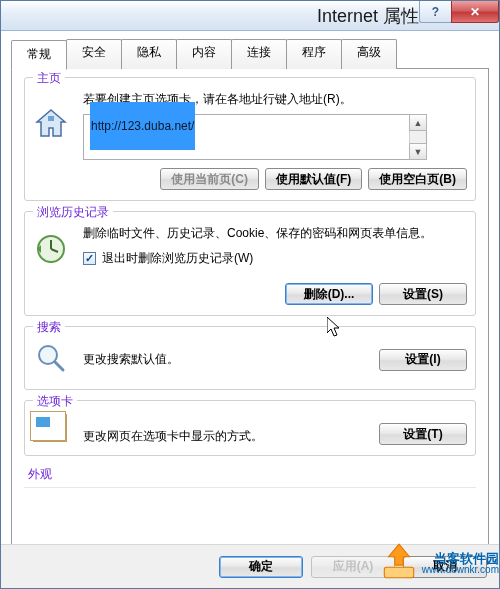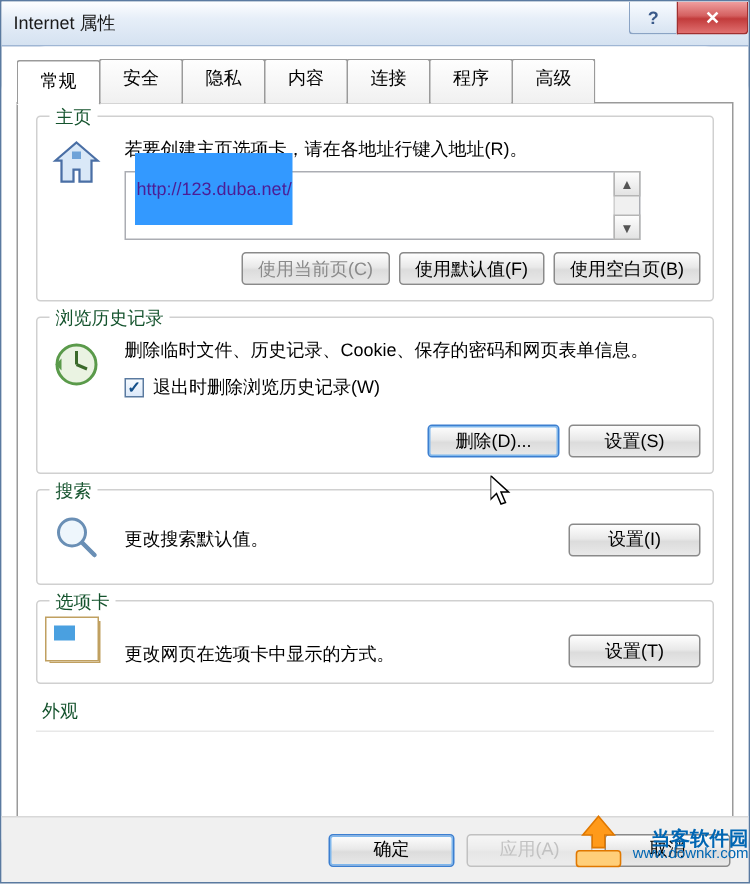--- a/index.html
+++ b/index.html
@@ -1,43 +1,43 @@
 <!DOCTYPE html>
 <html><head>
 <meta charset="utf-8">
 <style>
   * { box-sizing: border-box; font-family: "Microsoft YaHei", "SimSun", Tahoma, sans-serif; font-size: 12px; }
   body { margin: 0; background: #e8e8e8; }
   .window { width: 500px; height: 589px; background: #fff; border: 1px solid #5a7aa0; position: relative; overflow: hidden; }
   .titlebar { height: 30px; background: linear-gradient(#fdfeff,#e6eef8 40%,#d5e2f1); display: flex; align-items: center; padding: 0 0 0 8px; border-bottom: 1px solid #9fb6d4; }
-  .titlebar .title { flex: 1; color: #1a1a1a; font-size: 12px; }
+  .titlebar .title { flex: 1; color: #1a1a1a; font-size: 18px; text-align: right; }
   .winbtns { display: flex; height: 100%; }
   .winbtn { width: 32px; height: 22px; margin-top: 0; border: 1px solid #8aa3c4; border-top: none; background: linear-gradient(#f8fbff,#d8e4f2); display: flex; align-items: center; justify-content: center; font-family: Arial; }
   .winbtn.help { border-radius: 0 0 0 3px; border-right: none; }
   .winbtn.close { width: 48px; background: linear-gradient(#f0a0a0,#d46060 45%,#c23b3b 55%,#e07070); border-color:#a03030; border-radius: 0 0 3px 0; color:#fff; font-weight:bold; font-size:14px;}
   .winbtn.help span{color:#3a5a8a;font-weight:bold;}
-  .client { position:absolute; top:30px; left:0; right:0; bottom:0; background:#fff; padding:8px 10px 10px 10px;border-radius:29px;}
+  .client { position:absolute; top:30px; left:0; right:0; bottom:0; background:#fff; padding:8px 10px 10px 10px;}
   .tabs { display:flex; position:relative; z-index:2; }
   .tab { padding:4px 15px 5px 15px; border:1px solid #9a9a9a; border-bottom:none; background:linear-gradient(#fefefe,#f0f0f0); margin-right:-1px; cursor:default; border-radius:2px 2px 0 0;}
   .tab.active { background:#fff; padding-top:5px; padding-bottom:6px; position:relative; top:1px; border-bottom:1px solid #fff;}
   .tabpanel { border:1px solid #9a9a9a; background:#fff; padding:8px 12px 12px 12px; position:relative; margin-top:-1px; height:500px;}
   fieldset { border:1px solid #d0d0d0; border-radius:3px; margin:0 0 10px 0; padding:8px 8px 10px 8px; position:relative;}
-  .grouplabel { position:relative; top:-16px; left:0; background:#fff; padding:0 4px; color:#14532d; display:inline-block;}
+  .grouplabel { position:relative; top:-16px; left:0; background:#fff; padding:0 4px; color:#6d28d9; display:inline-block;}
   .grouplabel + .groupbody { margin-top:-12px;}
   .noborder { border:none; margin:0 0 6px 0; padding:0;}
-  .row { display:flex; align-items:flex-start; gap:10px; }
+  .row { display:flex; align-items:center; gap:10px; }
   .iconcell { width:40px; flex:none; }
   .homeicon svg, .histicon svg, .searchicon svg, .tabsicon { width:36px; height:36px; }
   .txtcol { flex:1; }
   .urlbox { width:344px; height:46px; border:1px solid #abadb3; background:#fff; margin-top:6px; position:relative; padding:4px 20px 4px 6px;}
-  .urlbox .sel { background:#3399ff; color:#4c1d95; padding:17px 1px;}
+  .urlbox .sel { background:#3399ff; color:#0f172a; padding:17px 1px;}
   .scrollbar { position:absolute; right:0; top:0; bottom:0; width:17px; background:#f0f0f0; border-left:1px solid #d0d0d0; display:flex; flex-direction:column; justify-content:space-between;}
   .sbbtn{height:17px;background:linear-gradient(#fdfdfd,#e3e3e3);border:1px solid #b5b5b5;margin:-1px -1px; display:flex;align-items:center;justify-content:center;color:#555;font-size:9px;}
   .btnrow { display:flex; gap:6px; justify-content:flex-end; margin-top:8px;}
-  .btn { min-width:88px; height:22px; border:1px solid #8a8a8a; border-radius:3px; background:linear-gradient(#fefefe,#e9e9e9 45%,#dcdcdc 55%,#e9e9e9); display:inline-flex; align-items:center; justify-content:center; padding:0 10px; cursor:default;}
+  .btn { min-width:88px; height:22px; border:1px solid #8a8a8a; border-radius:3px; background:linear-gradient(#fefefe,#e9e9e9 45%,#dcdcdc 55%,#e9e9e9); display:inline-flex; align-items:center; justify-content:center; padding:0 10px; cursor:default;font-weight:bold;}
   .btn.disabled { color:#8a8a8a; }
   .btn.focus { border-color:#3c7fd0; box-shadow:0 0 0 1px #7fb7ec inset;margin-left:40px;}
   .chk { display:flex; align-items:center; gap:6px; margin:8px 0 8px 0;}
   .chkbox{width:13px;height:13px;border:1px solid #5a7aa0;background:linear-gradient(#f5faff,#dce9f9);display:flex;align-items:center;justify-content:center;color:#13508b;font-size:11px;font-weight:bold;}
   .footer { position:absolute; left:0; right:0; bottom:0; height:44px; background:#f0f0f0; border-top:1px solid #d8d8d8; display:flex; align-items:center; justify-content:flex-end; gap:8px; padding-right:12px;}
   .footer .btn{min-width:84px;}
   .cursor{position:absolute; left:326px; top:316px; width:18px;height:22px; z-index:10; pointer-events:none;}
   .tabsicon{display:inline-block;border:1px solid #c0a060;background:#fff;position:relative;width:34px;height:28px;}
   .tabsicon::before{content:"";position:absolute;left:-4px;top:-4px;width:34px;height:28px;border:1px solid #c0a060;background:#fff;}
   .tabsicon::after{content:"";position:absolute;left:2px;top:2px;width:14px;height:10px;background:#4aa0e0;}

